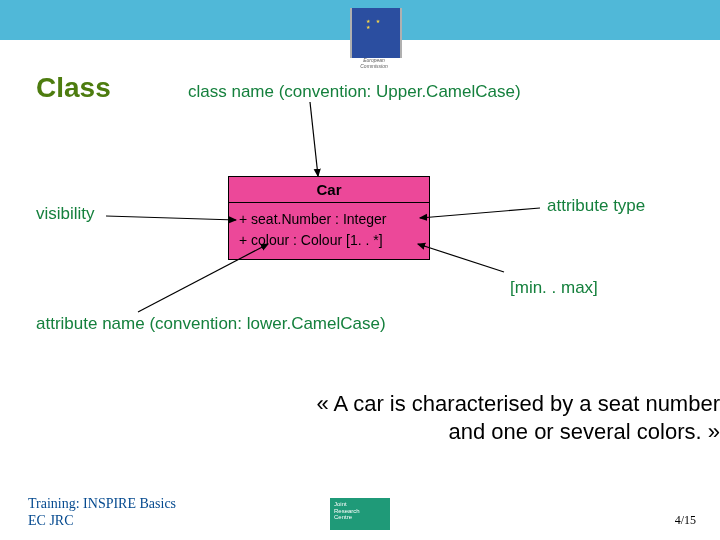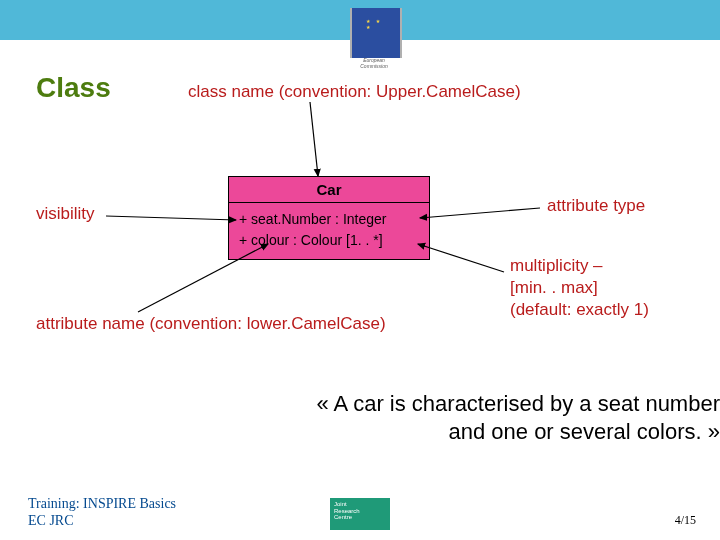--- a/index.html
+++ b/index.html
@@ -22,21 +22,21 @@
     content:"★ ★ ★";color:#f8d64a;font-size:5px;position:absolute;top:0;left:5px;letter-spacing:2px;
   }
   .ec-caption{
     position:absolute;top:58px;left:350px;font-size:5px;color:#5a5a5a;line-height:1.1;text-align:center;width:48px;font-style:italic;
   }
   .title{
     position:absolute;top:72px;left:36px;
     font-family:Verdana,sans-serif;font-weight:600;font-size:28px;color:#4d7c0f;
   }
   .label{
-    position:absolute;font-family:Arial,Helvetica,sans-serif;font-size:17px;color:#b91c1c;
+    position:absolute;font-family:Arial,Helvetica,sans-serif;font-size:17px;color:#15803d;
   }
   .classname-lbl{top:82px;left:188px}
   .visibility-lbl{top:204px;left:36px}
   .attrtype-lbl{top:196px;left:547px}
   .mult-lbl{top:255px;left:510px;line-height:1.3}
   .attrname-lbl{top:314px;left:36px}
   .quote{
     position:absolute;top:390px;width:100%;text-align:right;
     font-family:Arial,Helvetica,sans-serif;font-size:22px;line-height:1.25;color:#000;
   }
@@ -73,23 +73,22 @@
   <span>European</span><br>
   <span>Commission</span>
 </div>
 
 <div class="title">Class</div>
 
 <div class="label classname-lbl">class name (convention: Upper.CamelCase)</div>
 <div class="label visibility-lbl">visibility</div>
 <div class="label attrtype-lbl">attribute type</div>
 <div class="label mult-lbl">
-  <span>multiplicity –</span><br>
+  <br>
   <span>[min. . max]</span><br>
-  <span>(default: exactly 1)</span>
 </div>
 <div class="label attrname-lbl">attribute name (convention: lower.CamelCase)</div>
 
 <div class="uml">
   <div class="uml-title">Car</div>
   <div class="uml-body">
     <div>+ seat.Number : Integer</div>
     <div>+ colour : Colour [1. . *]</div>
   </div>
 </div>

